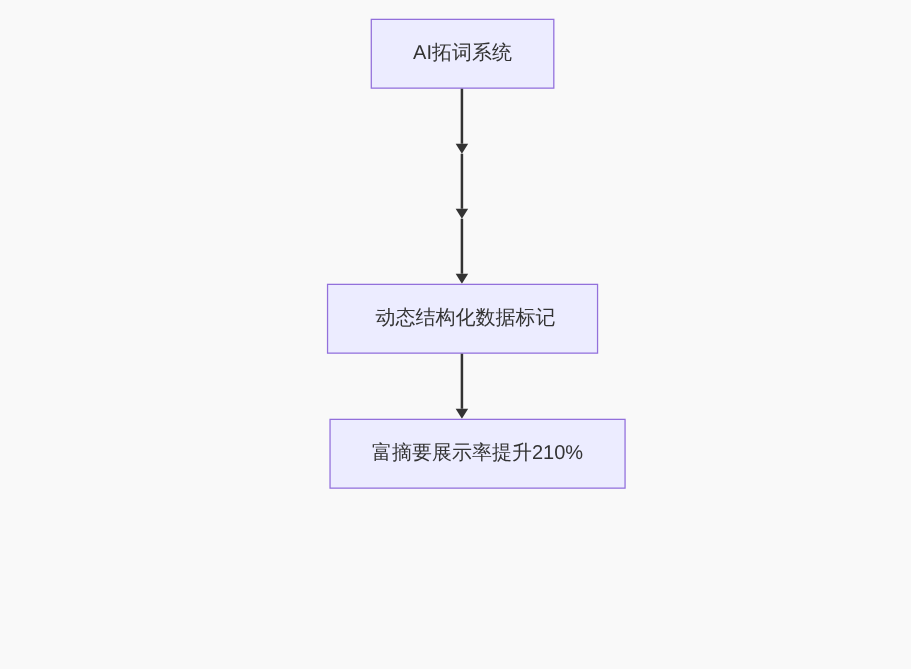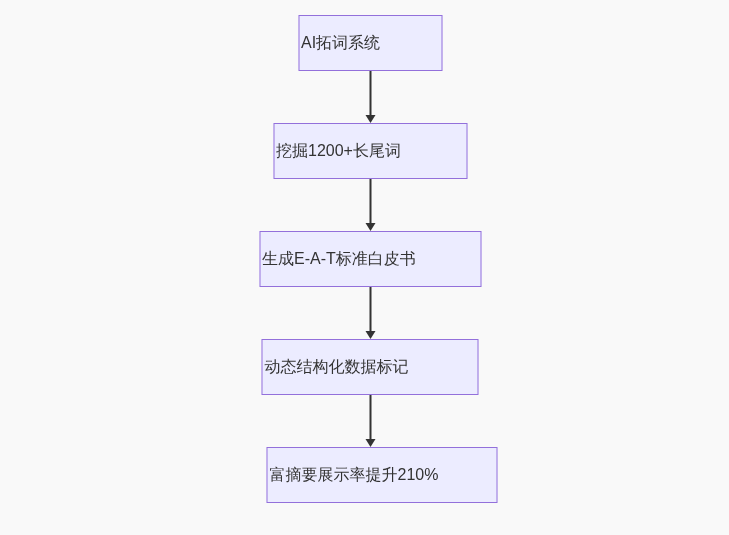--- a/index.html
+++ b/index.html
@@ -28,35 +28,35 @@
     flex-direction: column;
     align-items: center;
   }
   .node {
     box-sizing: border-box;
     height: 56px;
     background: #ECECFF;
     border: 1px solid #9370DB;
     display: flex;
     align-items: center;
-    justify-content: flex-start;
-    padding: 0 2px;
+    justify-content: flex-end;
+    padding: 0 33px;
   }
   .node-label {
     color: #333333;
     font-size: 16px;
     line-height: 22px;
     white-space: nowrap;
     text-align: center;
   }
   
   .n1 { min-width: 144px; }
   .n2 { min-width: 194px; }
   .n3 { min-width: 222px; }
-  .n4 { min-width: 217px; }
+  .n4 { min-width: 217px; font-family: Liberation Mono, monospace; }
   .n5 { min-width: 231px; margin-left: 24px; }
   .connector {
     height: 52px;
     display: flex;
     flex-direction: column;
     align-items: center;
   }
   .connector-line {
     width: 2px;
     flex: 1;
@@ -78,32 +78,26 @@
 
     <div class="node n1">
       <span class="node-label">AI拓词系统</span>
     </div>
 
     <div class="connector">
       <div class="connector-line"></div>
       <div class="connector-head"></div>
     </div>
 
-    <div class="node n2">
-      <span class="node-label">挖掘1200+长尾词</span>
-    </div>
 
     <div class="connector">
       <div class="connector-line"></div>
       <div class="connector-head"></div>
     </div>
 
-    <div class="node n3">
-      <span class="node-label">生成E-A-T标准白皮书</span>
-    </div>
 
     <div class="connector">
       <div class="connector-line"></div>
       <div class="connector-head"></div>
     </div>
 
     <div class="node n4">
       <span class="node-label">动态结构化数据标记</span>
     </div>
 

